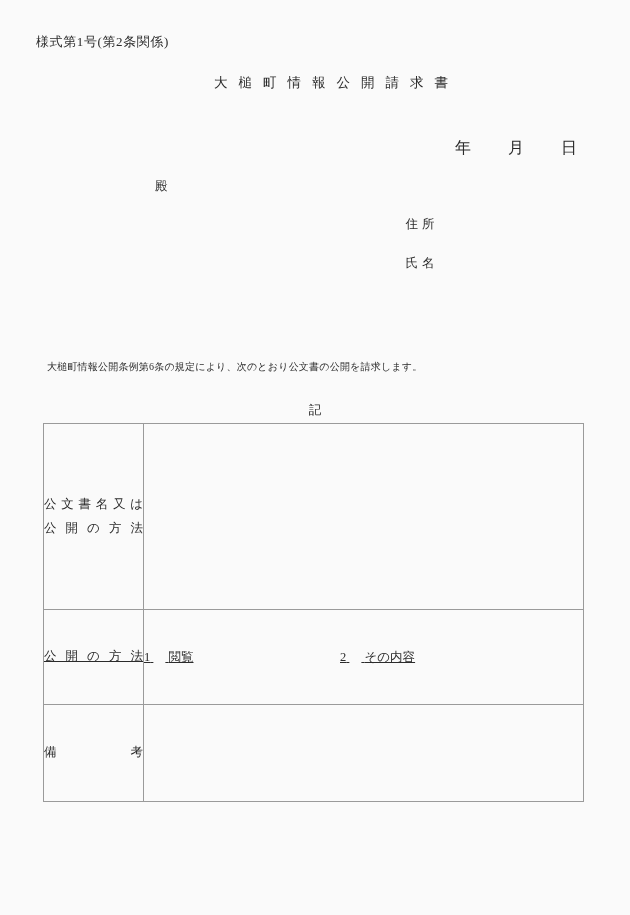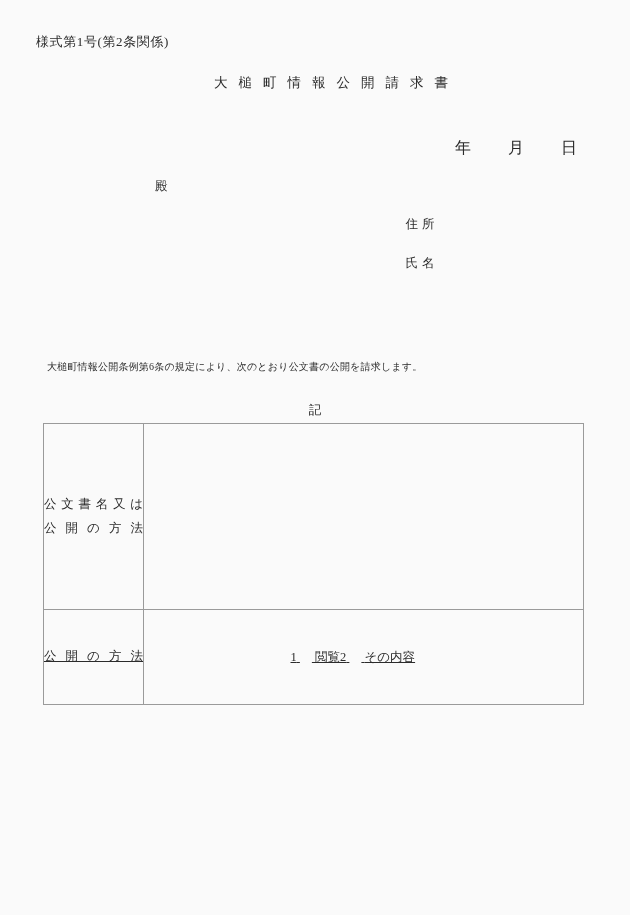--- a/index.html
+++ b/index.html
@@ -147,21 +147,21 @@
   }
   .method-options {
     display: flex;
     align-items: center;
     white-space: nowrap;
   }
   .option {
     white-space: nowrap;
   }
   .option .num-gap { display: inline-block; width: 12px; }
-  .option-1 { width: 196px; text-align: right; }
+  .option-1 { width: 196px; }
 </style>
 </head>
 <body>
 
 <div class="page">
 
   <div class="form-no">様式第1号(第2条関係)</div>
 
   <div class="doc-title">大槌町情報公開請求書</div>
 
@@ -207,16 +207,22 @@
             </span>
             <span class="option">
               <span>2</span>
               <span class="num-gap"></span>
               <span>その内容</span>
             </span>
           </div>
         </td>
       </tr>
 
+      <tr class="row-remarks">
+        <td class="col-label label-cell">
+          <span class="label-spread">備考</span>
+        </td>
+        <td class="col-value value-cell"></td>
+      </tr>
     </tbody>
   </table>
 
 </div>
 
 </body></html>

